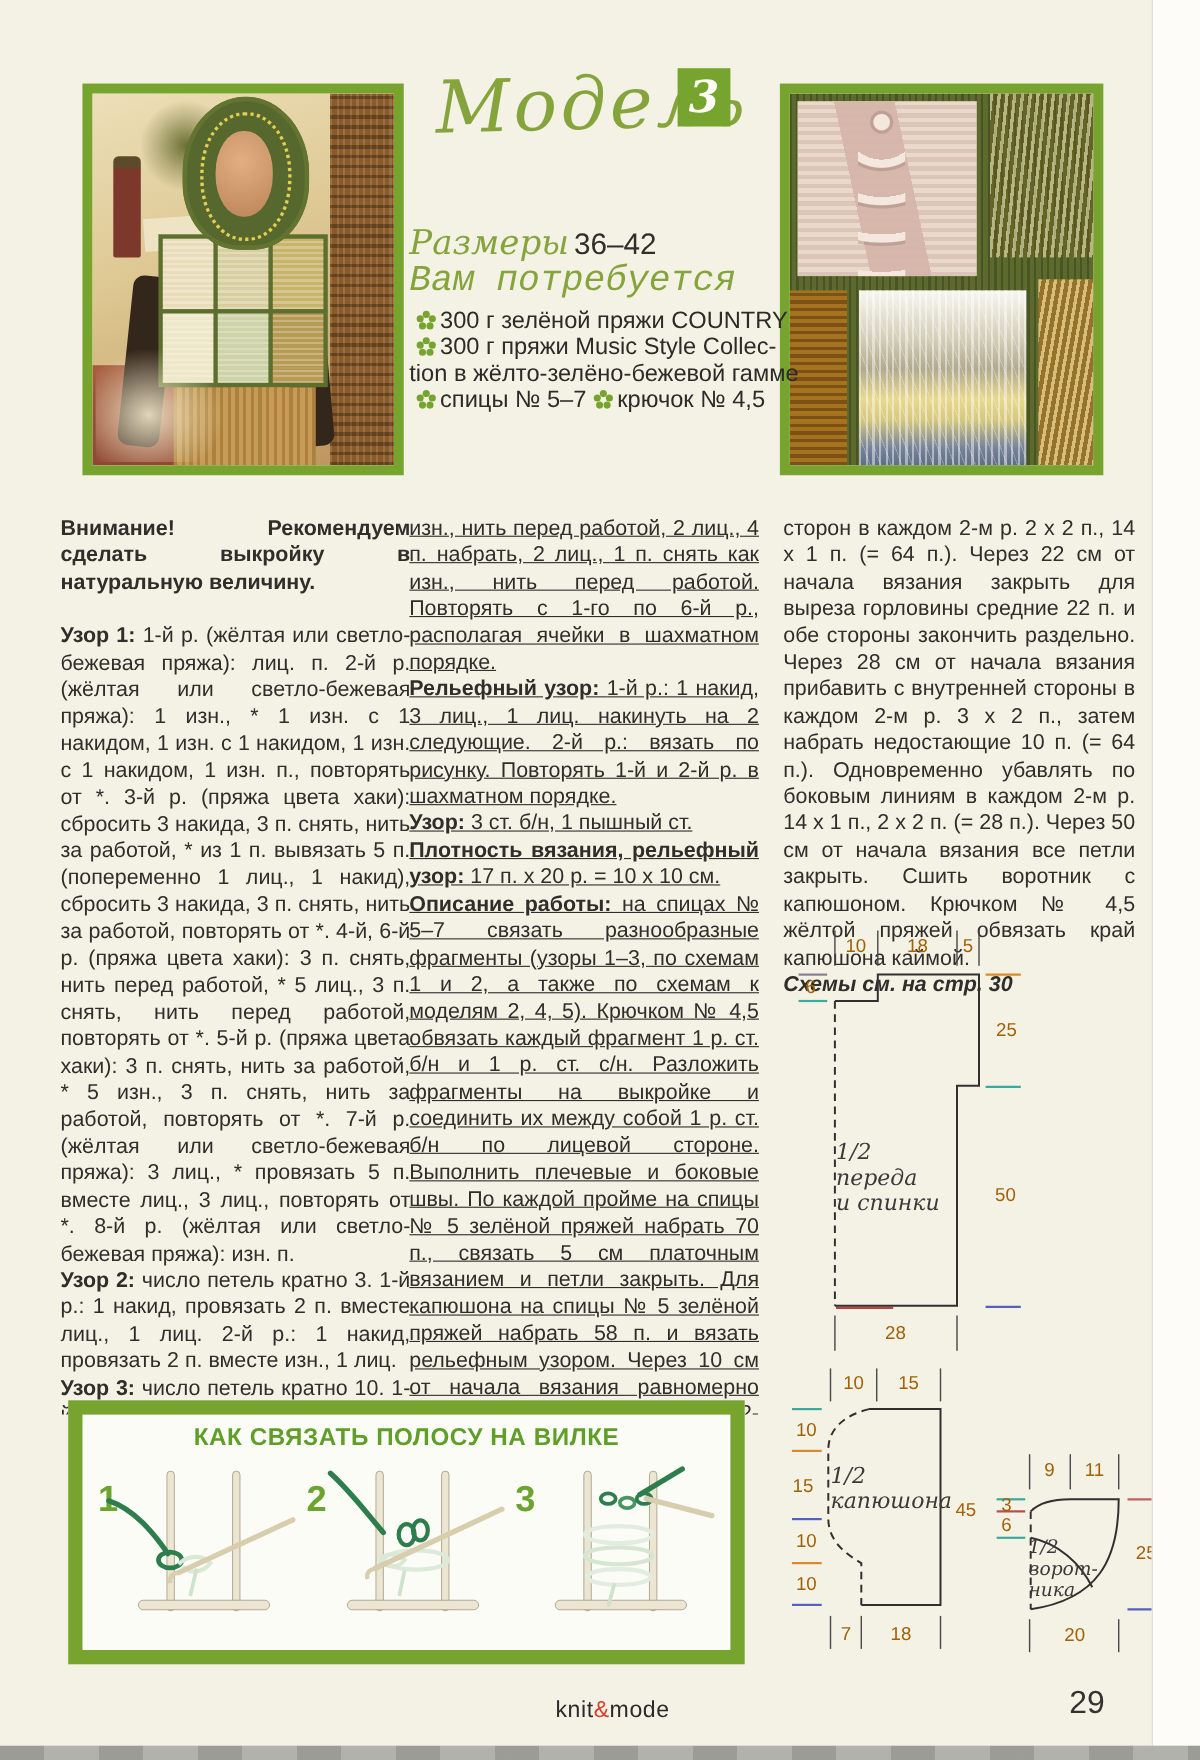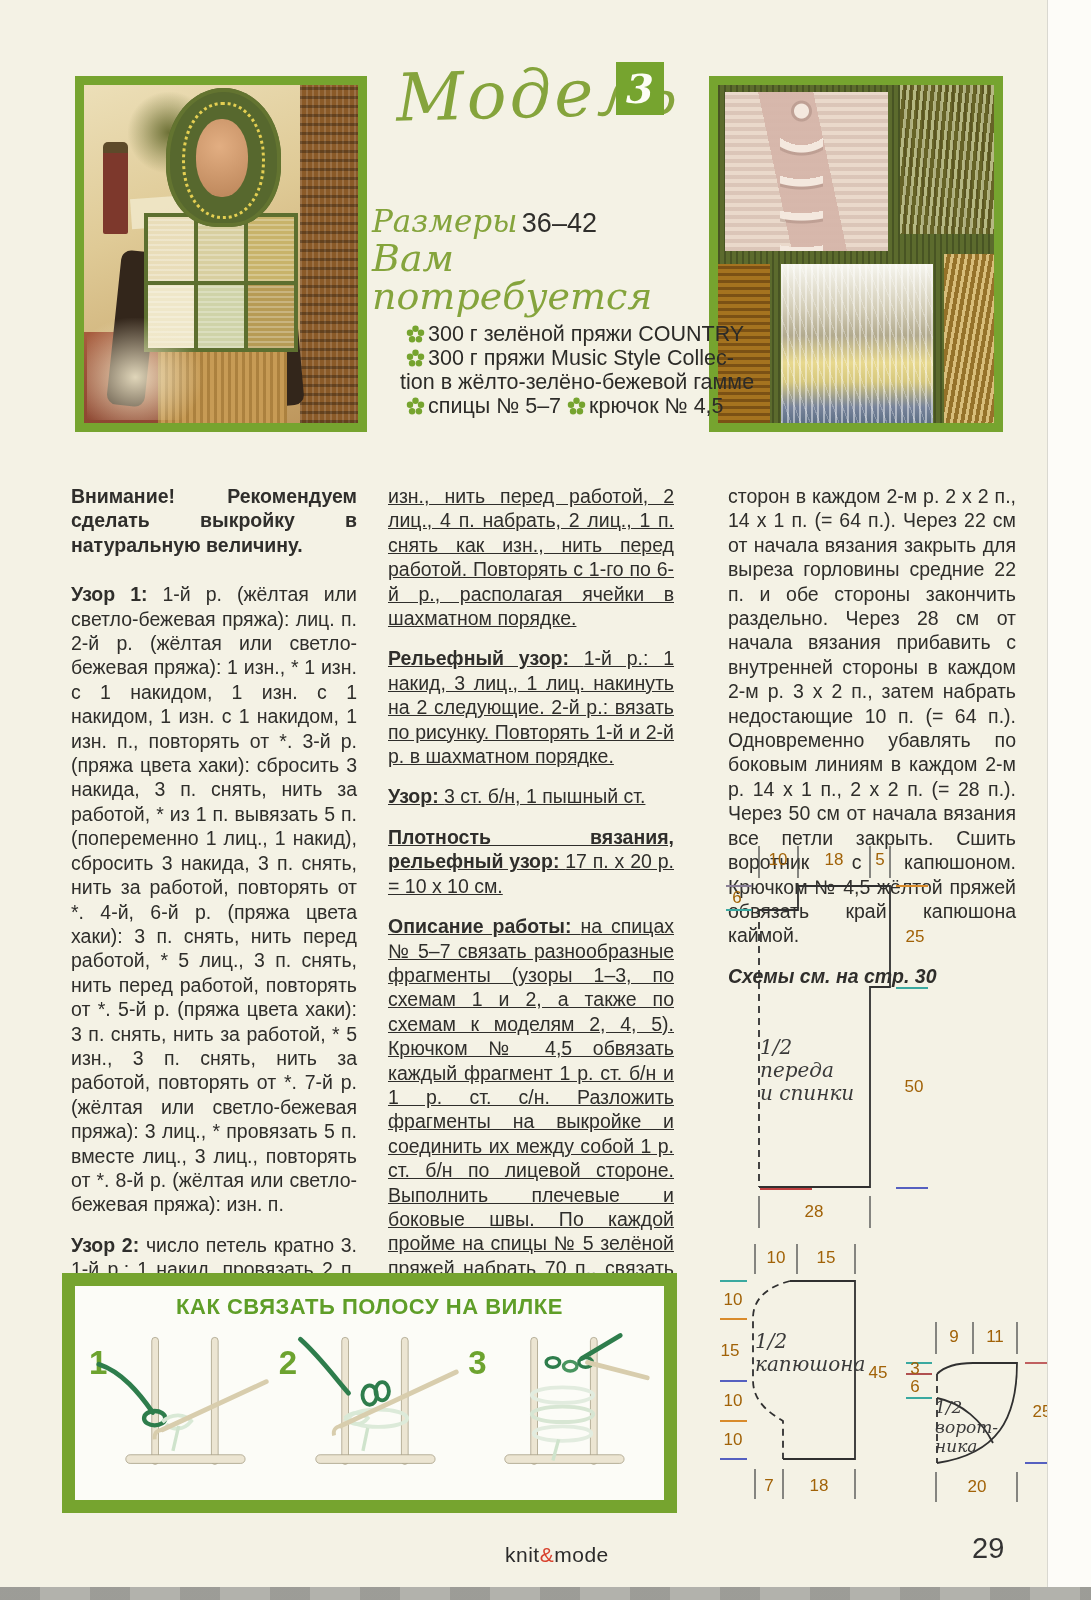--- a/index.html
+++ b/index.html
@@ -53,31 +53,31 @@
          background-image:repeating-linear-gradient(100deg,rgba(255,240,190,.5) 0 3px,rgba(100,70,20,.35) 3px 7px);}
 
   
   .script{font-family:"DejaVu Serif",serif;font-style:italic;color:#85a43c;}
   #main-title{left:396px;top:56px;font-size:66px;letter-spacing:3px;transform:rotate(-1.5deg);}
   #model-badge{left:616px;top:62px;width:48px;height:53px;background:#76a42f;display:flex;align-items:center;justify-content:center;}
   #model-badge span{font-family:"DejaVu Serif",serif;font-style:italic;font-weight:bold;color:#fdfdf6;font-size:40px;line-height:1;}
   #req-block{left:372px;top:203px;width:311px;}
   #sizes-line .script{font-size:31px;}
   #sizes-line .val{font-size:27px;color:#2f2e2b;}
-  #req-heading{font-size:38px;line-height:1.0;}
+  #req-heading{font-size:33px;line-height:1.0;font-family:Liberation Mono, monospace;}
   #materials{margin-top:7px;font-size:21.5px;line-height:24px;color:#2c2b28;}
-  .mat-line{white-space:nowrap;margin-left:28px;}
+  .mat-line{white-space:nowrap;}
   .flower{width:19px;height:19px;vertical-align:-3px;margin:0 3px 0 6px;}
 
   
   .col{position:absolute;top:468px;font-size:19.5px;line-height:24.4px;text-align:justify;color:#2f2e2b;overflow:hidden;}
   #col1{left:55px;width:318px;height:818px;}
   #col2{left:372px;width:318px;height:818px;text-decoration:underline;}
   #col3{left:712px;width:320px;height:560px;}
-  .col p{margin:16px;}
+  .col p{margin:0;}
   .col p.warning{font-weight:bold;margin-bottom:25px;}
   .col p.note{font-weight:bold;font-style:italic;text-align:left;}
 
   
   .schem{position:absolute;}
   #schem-front{left:700px;top:840px;width:340px;height:400px;}
   #schem-hood{left:700px;top:1240px;width:200px;height:270px;}
   #schem-collar{left:900px;top:1240px;width:190px;height:270px;}
   .schem svg{position:absolute;inset:0;}
   .dim{position:absolute;font-size:17px;color:#a16207;transform:translate(-50%,-50%);white-space:nowrap;}

